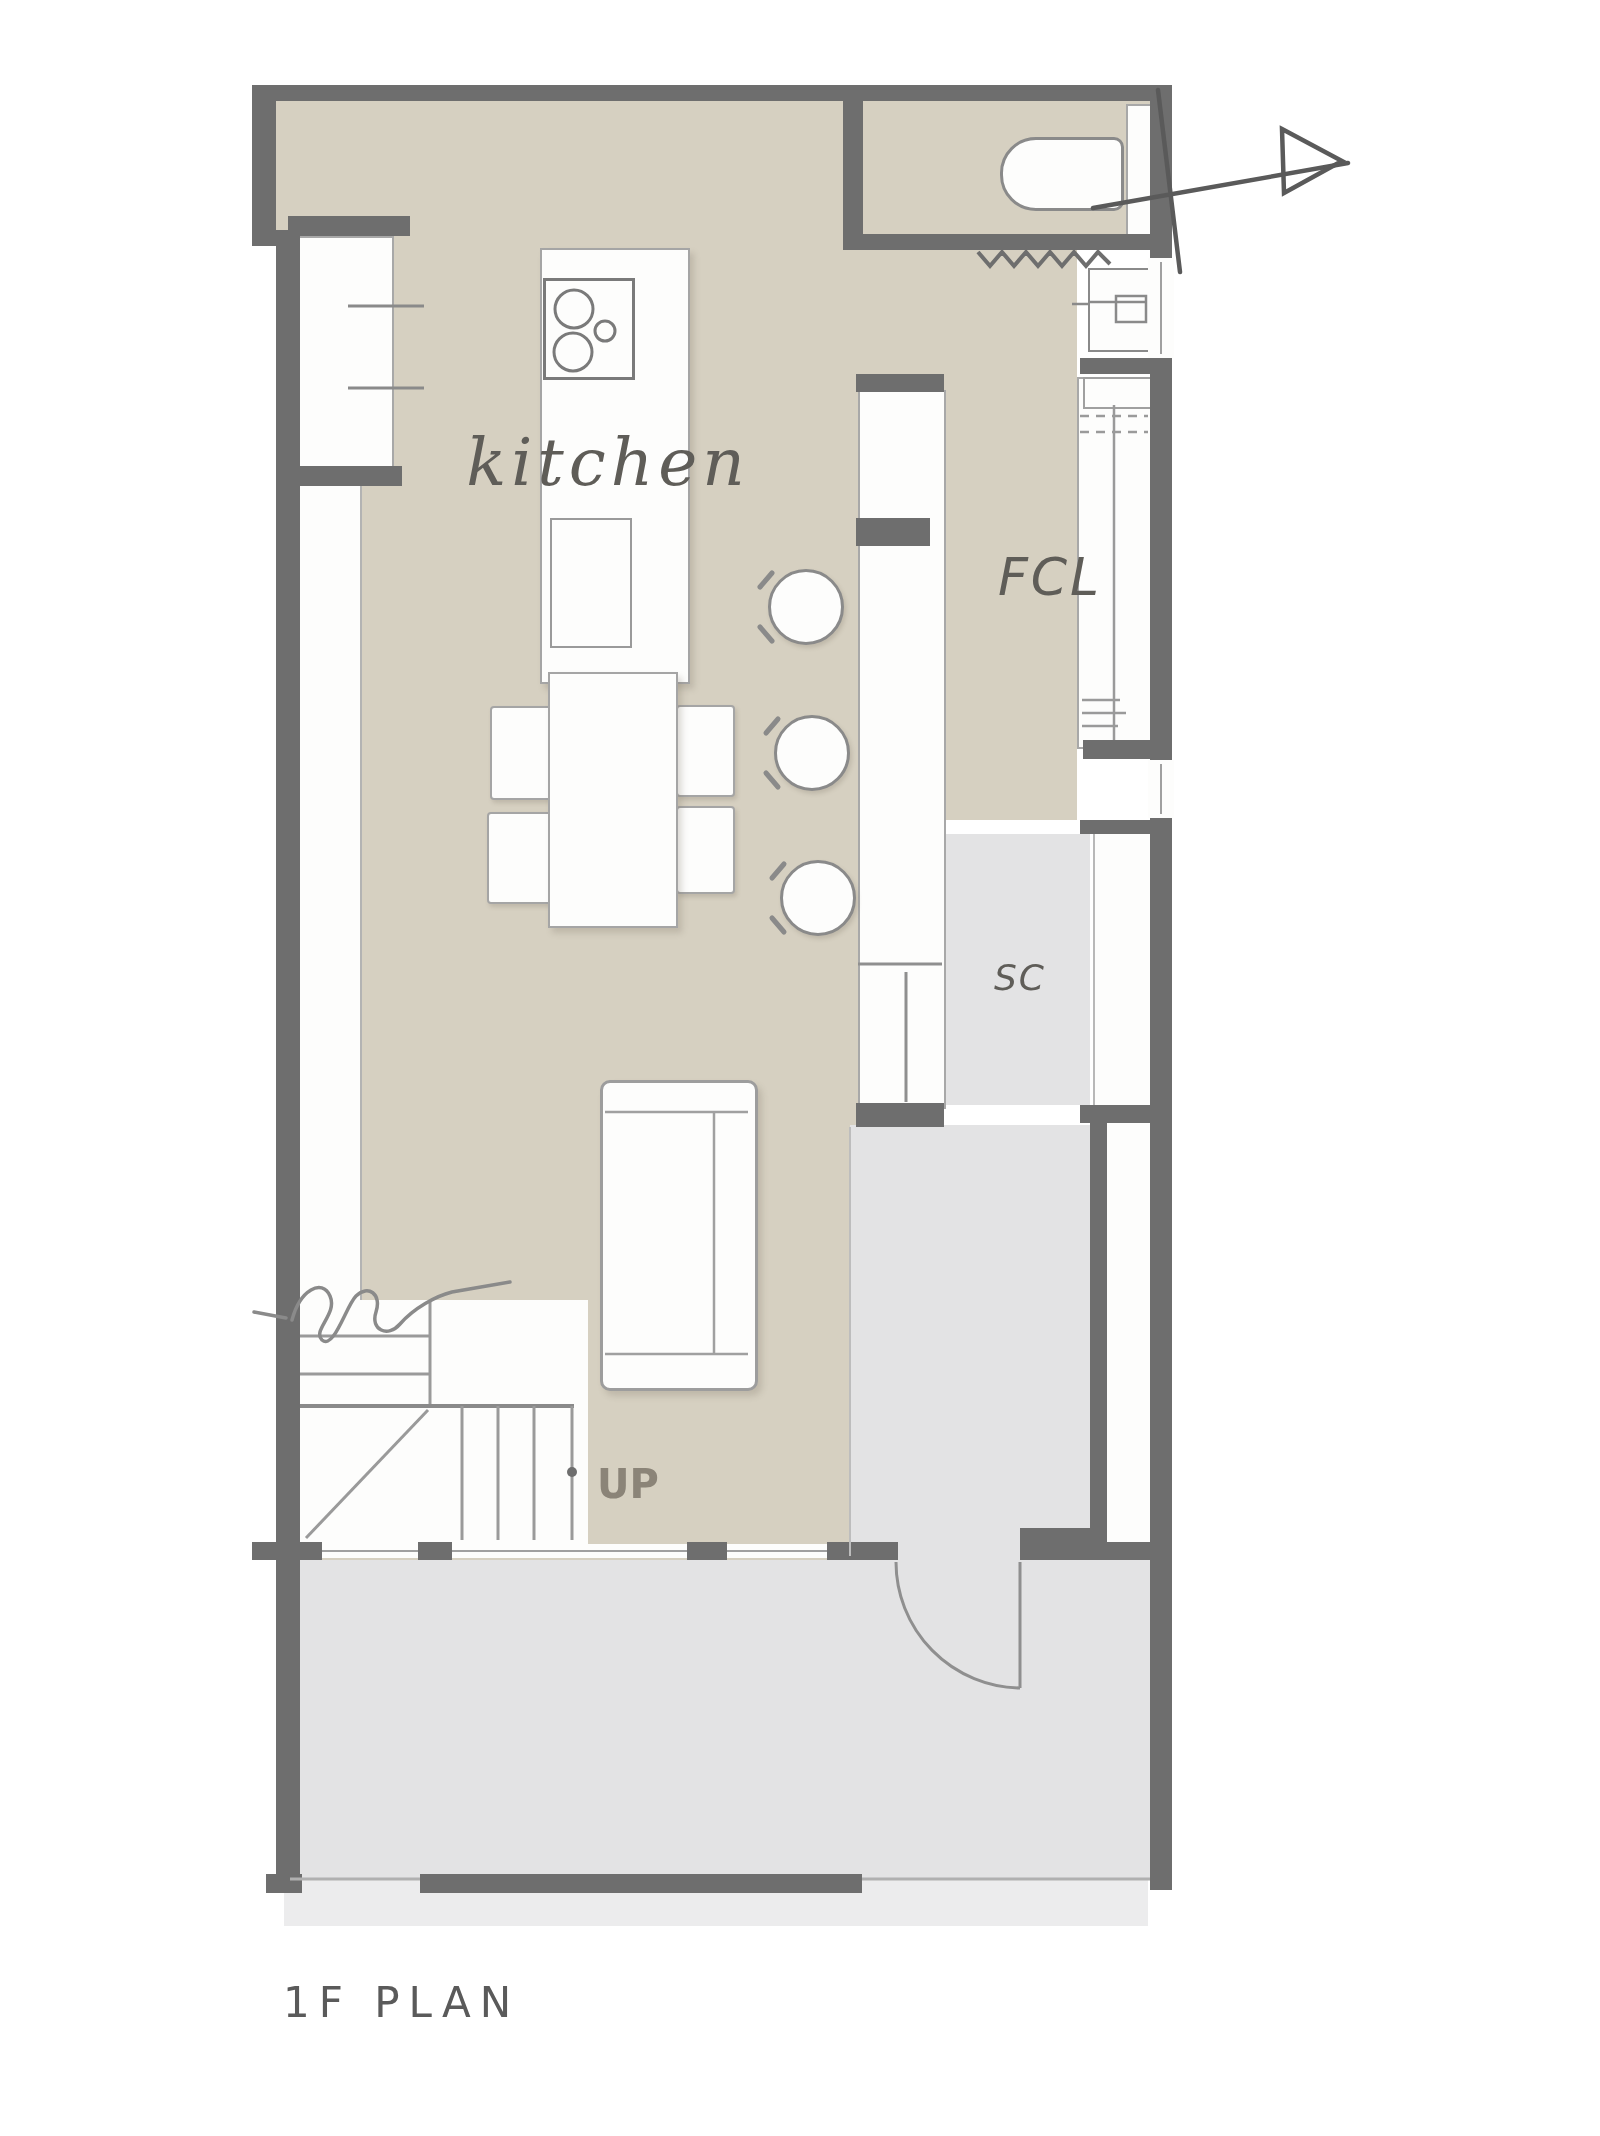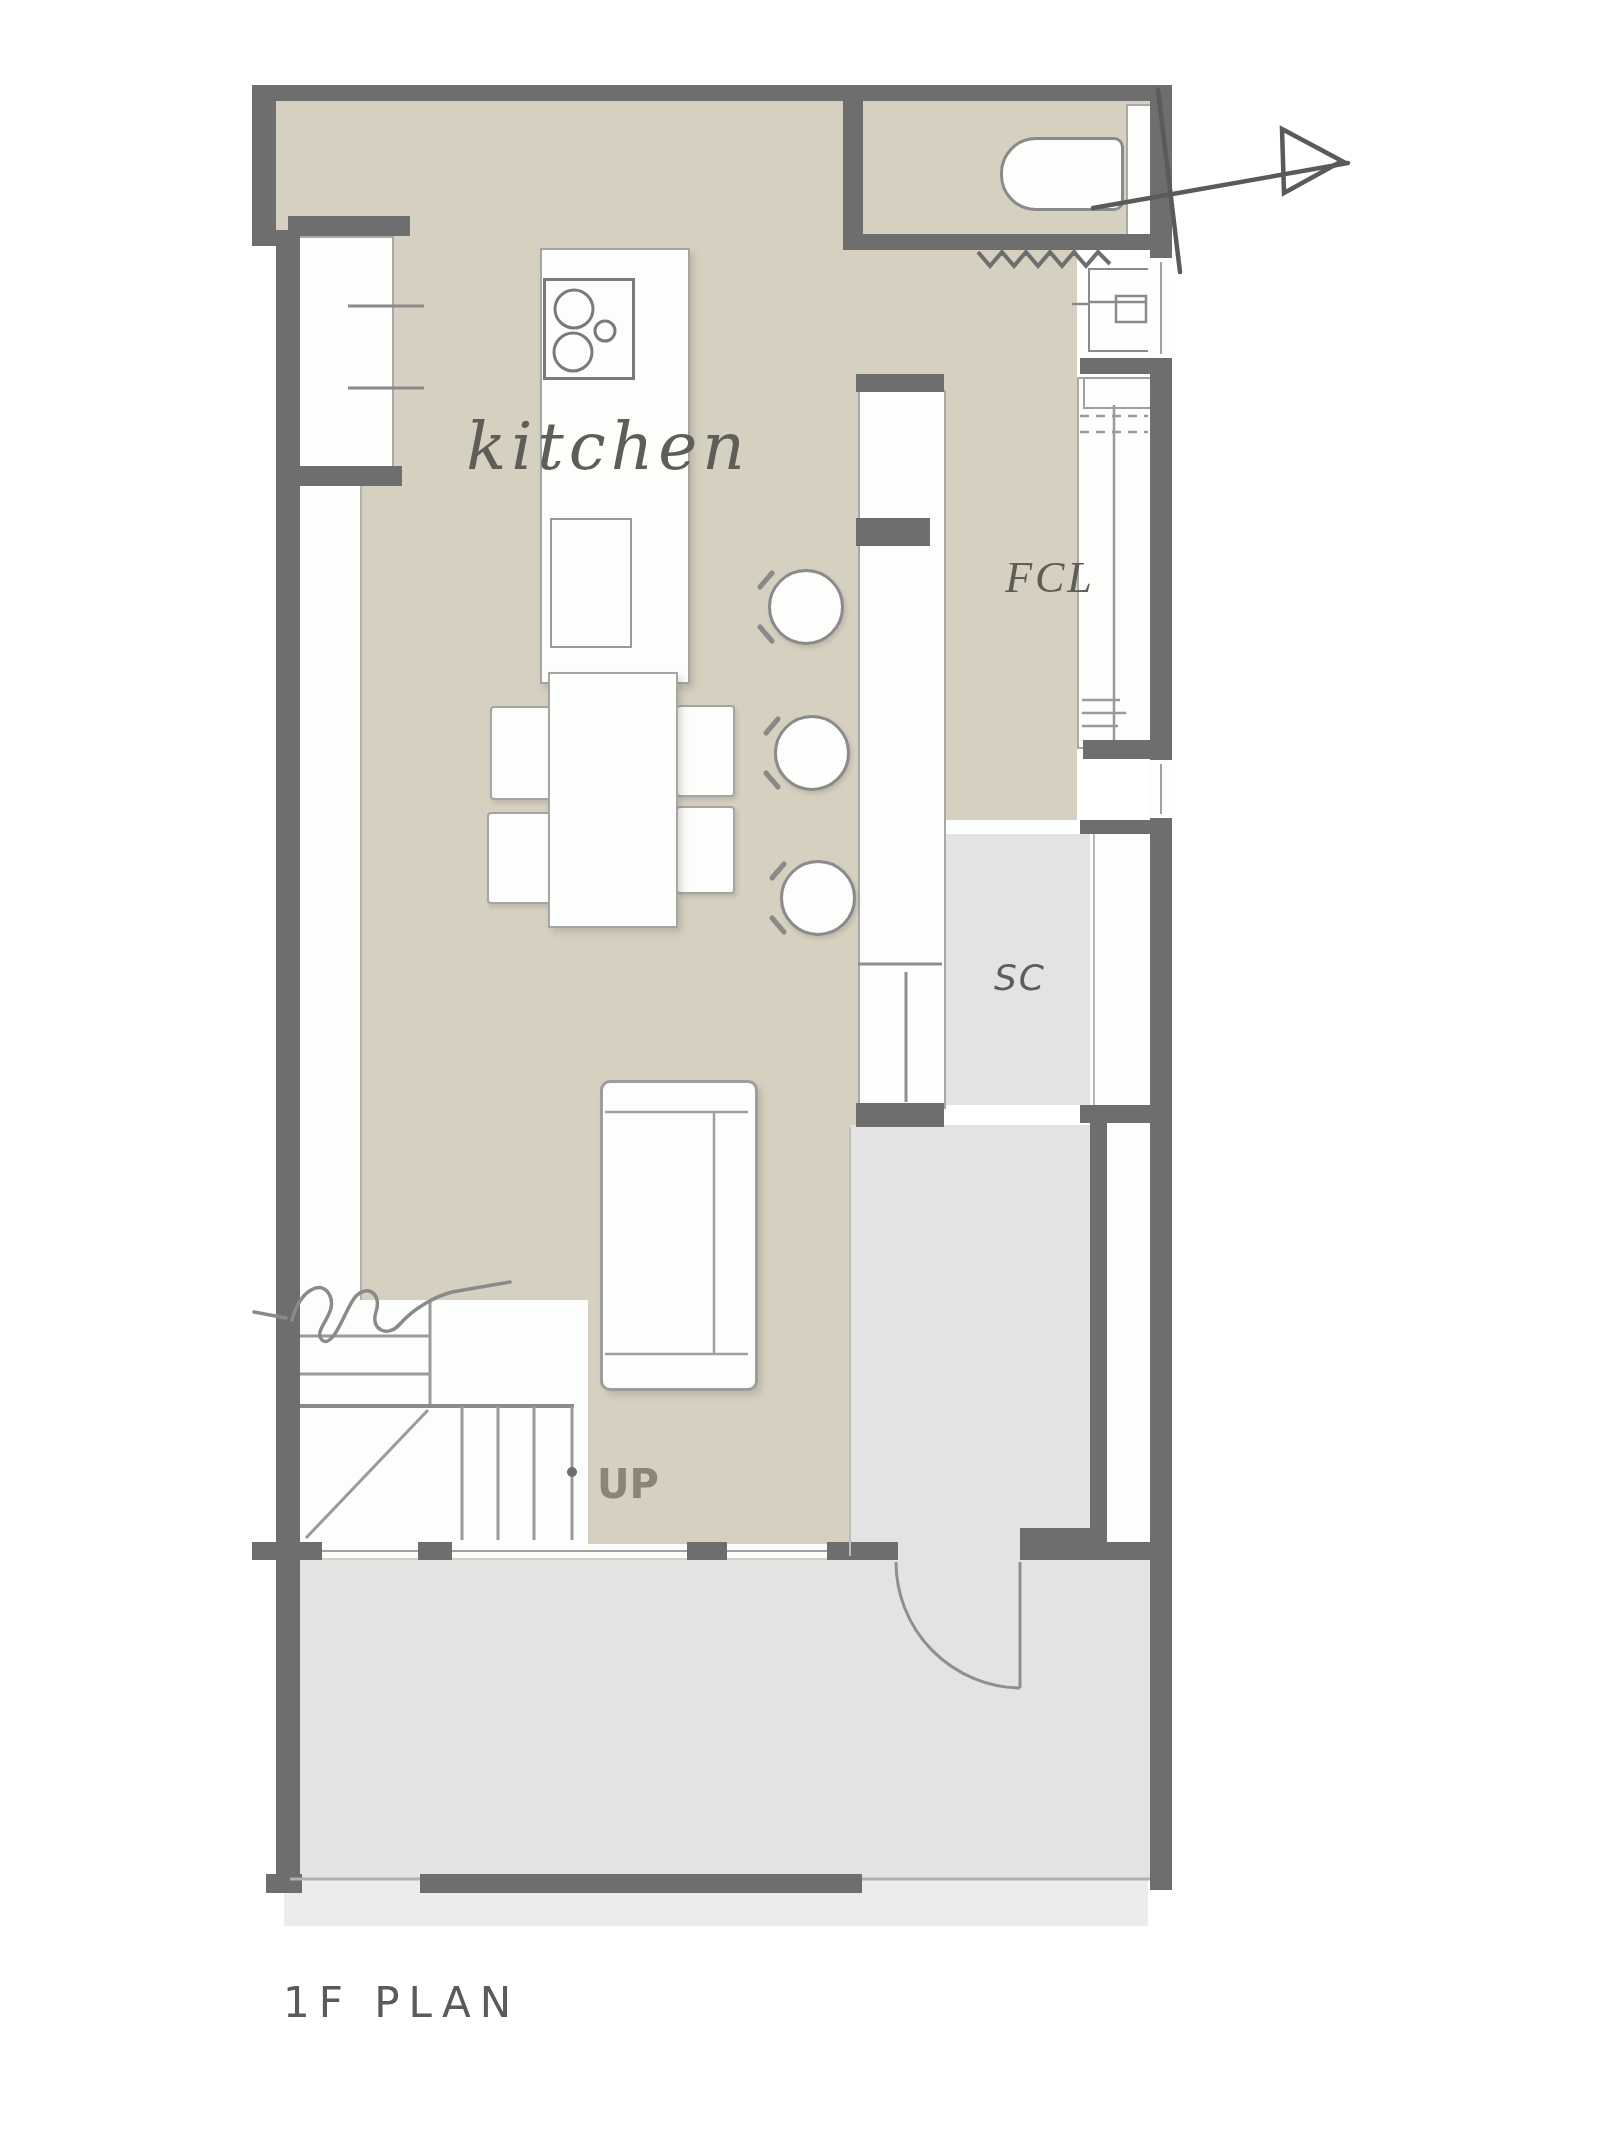--- a/index.html
+++ b/index.html
@@ -194,19 +194,19 @@
         <line x1="772" y1="918" x2="784" y2="932"></line>
     </g>
 
     <g style="stroke:#a0a0a0;stroke-width:2.5;">
       <line x1="605" y1="1112" x2="748" y2="1112"></line>
       <line x1="605" y1="1354" x2="748" y2="1354"></line>
       <line x1="714" y1="1112" x2="714" y2="1354"></line>
     </g>
   </svg>
 
-  <div class="abs lbl" style="left:608px;top:446px;font-size:66px;letter-spacing:5px;">kitchen</div>
-  <div class="abs lbl-print" style="left:1050px;top:577px;font-size:44px;letter-spacing:3px;font-family:Liberation Serif, serif;">FCL</div>
+  <div class="abs lbl" style="left:608px;top:462px;font-size:66px;letter-spacing:5px;">kitchen</div>
+  <div class="abs lbl-print" style="left:1050px;top:577px;font-size:52px;letter-spacing:3px;">FCL</div>
   <div class="abs lbl-print" style="left:1020px;top:977px;font-size:36px;letter-spacing:2px;">SC</div>
   <div class="abs lbl-up" style="left:628px;top:1484px;font-size:40px;">UP</div>
   <div class="abs lbl-title" style="left:283px;top:1978px;font-size:42px;">1F PLAN</div>
 
 </div>
 
 </body></html>

